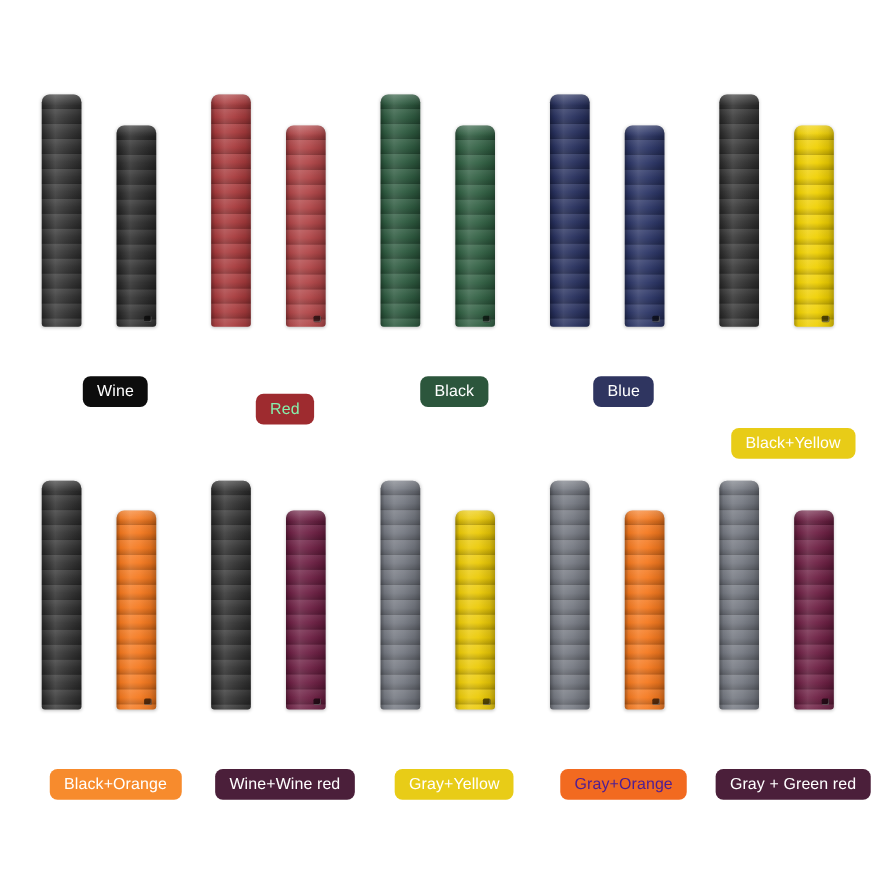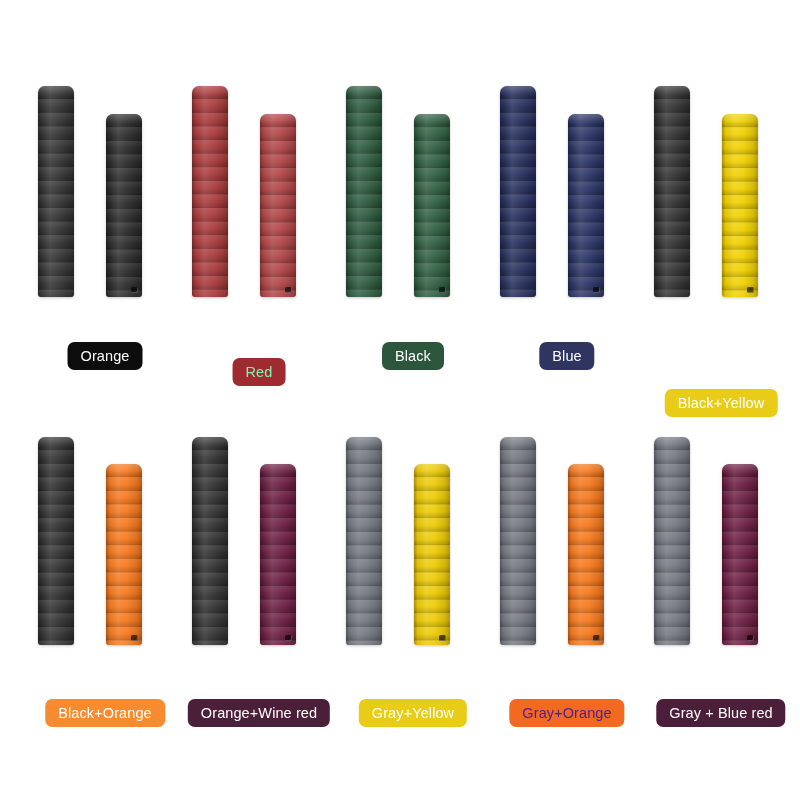--- a/index.html
+++ b/index.html
@@ -135,21 +135,21 @@
           <div class="cap"></div>
         </div>
         <div class="strap short" style="left: 76px; top: 114px; height: 183px; background: rgb(45, 45, 45); box-shadow: rgba(0, 0, 0, 0.22) 0px 1px 3px;">
           <div class="lug"></div>
           <div class="texture"></div>
           <div class="shade"></div>
           <div class="cap"></div>
           <div class="stamp"></div>
         </div>
       </div>
-      <div class="label-pill" style="top: 342px; background: rgb(13, 13, 13); color: rgb(255, 255, 255);">Orange</div>
+      <div class="label-pill" style="top: 342px; background: rgb(13, 13, 13); color: rgb(255, 255, 255);">Wine</div>
     </div>
     <div class="variant-group" style="left: 184px; top: 0px;">
       <div class="straps">
         <div class="strap long" style="left: 8px; top: 86px; height: 211px; background: rgb(168, 58, 60); box-shadow: rgba(0, 0, 0, 0.22) 0px 1px 3px;">
           <div class="lug"></div>
           <div class="texture"></div>
           <div class="shade"></div>
           <div class="cap"></div>
         </div>
         <div class="strap short" style="left: 76px; top: 114px; height: 183px; background: rgb(176, 68, 70); box-shadow: rgba(0, 0, 0, 0.22) 0px 1px 3px;">
@@ -243,21 +243,21 @@
           <div class="cap"></div>
         </div>
         <div class="strap short" style="left: 76px; top: 464px; height: 181px; background: rgb(109, 31, 67); box-shadow: rgba(0, 0, 0, 0.22) 0px 1px 3px;">
           <div class="lug"></div>
           <div class="texture"></div>
           <div class="shade"></div>
           <div class="cap"></div>
           <div class="stamp"></div>
         </div>
       </div>
-      <div class="label-pill" style="top: 699px; background: rgb(75, 31, 58); color: rgb(255, 255, 255);">Orange+Wine red</div>
+      <div class="label-pill" style="top: 699px; background: rgb(75, 31, 58); color: rgb(255, 255, 255);">Wine+Wine red</div>
     </div>
     <div class="variant-group" style="left: 338px; top: 0px;">
       <div class="straps">
         <div class="strap long" style="left: 8px; top: 437px; height: 208px; background: rgb(115, 119, 128); box-shadow: rgba(0, 0, 0, 0.22) 0px 1px 3px;">
           <div class="lug"></div>
           <div class="texture"></div>
           <div class="shade"></div>
           <div class="cap"></div>
         </div>
         <div class="strap short" style="left: 76px; top: 464px; height: 181px; background: rgb(236, 202, 5); box-shadow: rgba(0, 0, 0, 0.22) 0px 1px 3px;">
@@ -297,15 +297,15 @@
           <div class="cap"></div>
         </div>
         <div class="strap short" style="left: 76px; top: 464px; height: 181px; background: rgb(109, 31, 67); box-shadow: rgba(0, 0, 0, 0.22) 0px 1px 3px;">
           <div class="lug"></div>
           <div class="texture"></div>
           <div class="shade"></div>
           <div class="cap"></div>
           <div class="stamp"></div>
         </div>
       </div>
-      <div class="label-pill" style="top: 699px; background: rgb(75, 31, 58); color: rgb(255, 255, 255);">Gray + Blue red</div>
+      <div class="label-pill" style="top: 699px; background: rgb(75, 31, 58); color: rgb(255, 255, 255);">Gray + Green red</div>
     </div>
   </div>
 
 </body></html>

